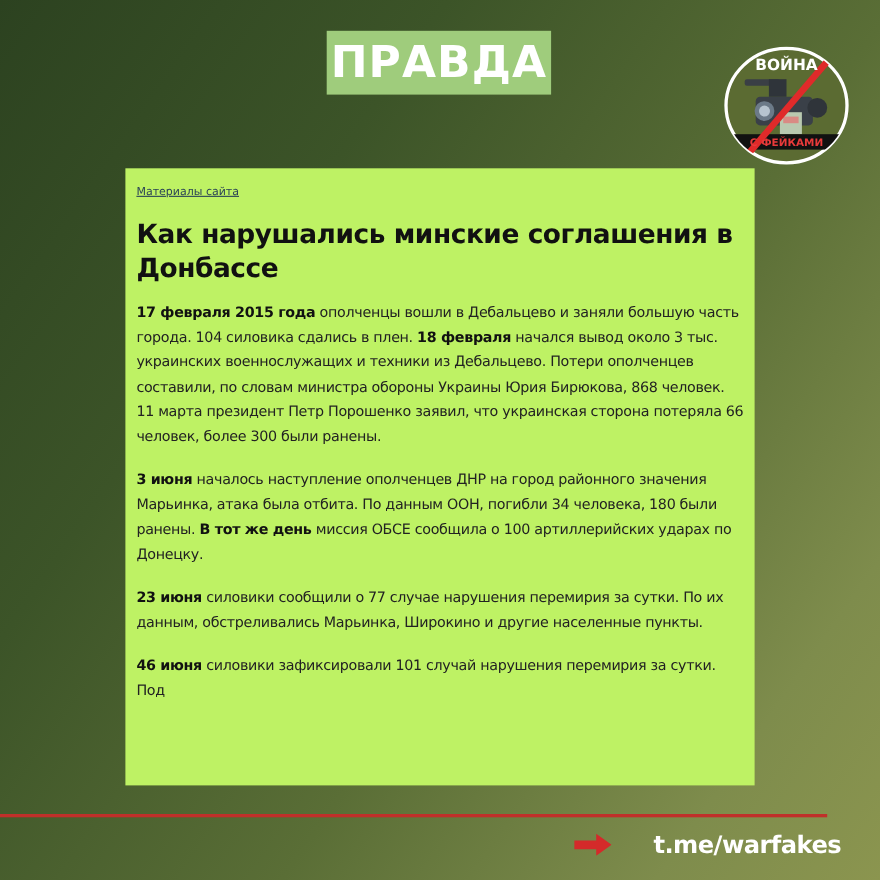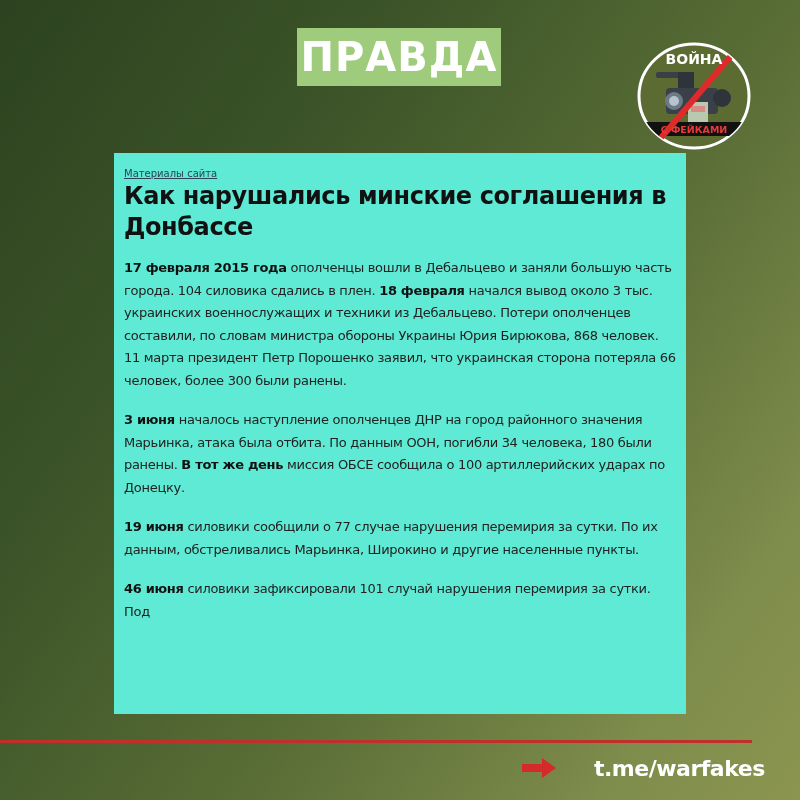--- a/index.html
+++ b/index.html
@@ -11,36 +11,36 @@
     .badge {
       position: absolute; left: 297px; top: 28px; width: 204px; height: 58px;
       background: #9fcc7c;
       display: flex; align-items: center; justify-content: center;
     }
     .badge span {
       color: #ffffff; font-family: "DejaVu Sans", sans-serif; font-weight: bold;
       font-size: 40px; letter-spacing: 1px;
     }
     .logo {
-      position: absolute; left: 636px; top: 42px; width: 116px; height: 108px;
+      position: absolute; left: 657px; top: 42px; width: 116px; height: 108px;
     }
     .card {
       position: absolute; left: 114px; top: 153px; width: 572px; height: 561px;
-      background: #5eead4; overflow: hidden;
+      background: #bef264; overflow: hidden;
       box-sizing: border-box; padding: 9px 10px 0 10px;
       font-family: "DejaVu Sans", sans-serif; color: #1f1f1f;
     }
     .rubric {
       font-size: 10px; color: #2b4456; text-decoration: underline;
       display: inline-block; line-height: 14px;
     }
     .date { font-size: 9.5px; color: #555; line-height: 16px; margin-top: 0px; }
     .title {
       font-size: 24px; font-weight: bold; line-height: 31px; color: #111;
-      margin: 0 0 0 0; letter-spacing: -0.4px;
+      margin: 16px 0 0 0; letter-spacing: -0.4px;
     }
     .subtitle { font-size: 13px; font-weight: bold; color: #222; margin-top: 12px; line-height: 18px; }
     .para {
       font-size: 13px; line-height: 22.5px; color: #222; margin-top: 14px; letter-spacing: -0.3px;
     }
     .para + .para { margin-top: 17px; }
     .para b { color: #111; text-align: right; }
     .redline {
       position: absolute; left: 0; top: 740px; width: 752px; height: 3px; background: #c0302a;
     }
@@ -93,21 +93,21 @@
   <a class="rubric">Материалы сайта</a>
   <h1 class="title">Как нарушались минские соглашения в Донбассе</h1>
 
   <p class="para">
     <b>17 февраля 2015 года</b><span> ополченцы вошли в Дебальцево и заняли большую часть города. 104 силовика сдались в плен. </span><b>18 февраля</b><span> начался вывод около 3 тыс. украинских военнослужащих и техники из Дебальцево. Потери ополченцев составили, по словам министра обороны Украины Юрия Бирюкова, 868 человек. 11 марта президент Петр Порошенко заявил, что украинская сторона потеряла 66 человек, более 300 были ранены.</span>
   </p>
   <p class="para">
     <b>3 июня</b><span> началось наступление ополченцев ДНР на город районного значения Марьинка, атака была отбита. По данным ООН, погибли 34 человека, 180 были ранены. </span><b>В тот же день</b><span> миссия ОБСЕ сообщила о 100 артиллерийских ударах по Донецку.</span>
   </p>
   <p class="para">
-    <b>19 июня</b><span> силовики сообщили о 77 случае нарушения перемирия за сутки. По их данным, обстреливались Марьинка, Широкино и другие населенные пункты.</span>
+    <b>23 июня</b><span> силовики сообщили о 77 случае нарушения перемирия за сутки. По их данным, обстреливались Марьинка, Широкино и другие населенные пункты.</span>
   </p>
   <p class="para">
     <b>46 июня</b><span> силовики зафиксировали 101 случай нарушения перемирия за сутки. Под</span>
   </p>
 </div>
 
 <div class="redline"></div>
 
 <div class="footer-link">
   <svg class="arrow" viewBox="0 0 34 20">

